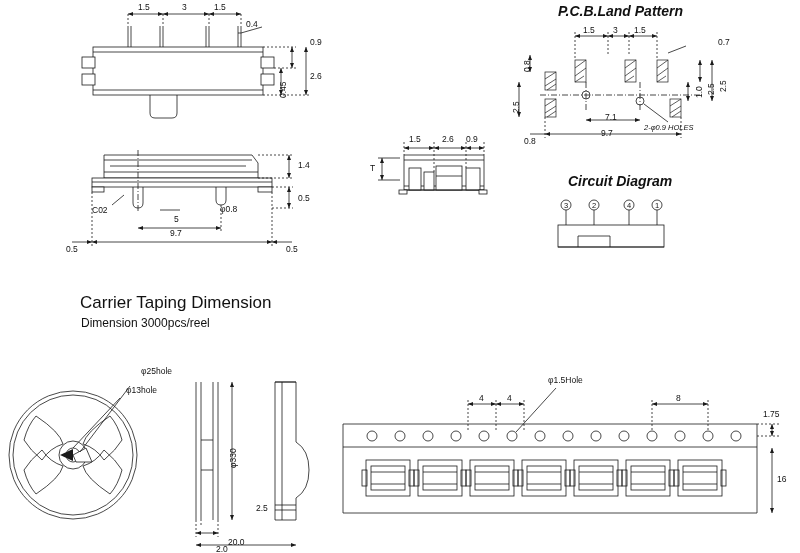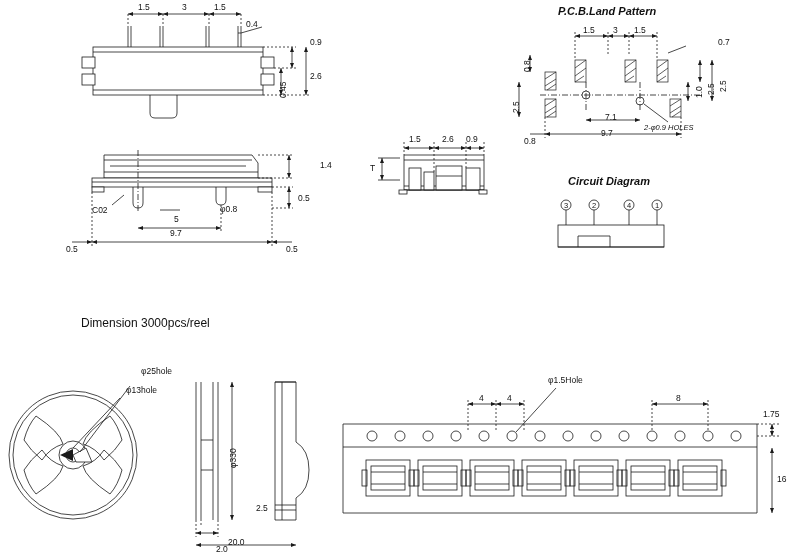--- a/index.html
+++ b/index.html
@@ -2,21 +2,21 @@
 <html><head>
 <meta charset="utf-8">
 <style>
   html,body{margin:0;padding:0;background:#ffffff;}
   body{width:800px;height:553px;position:relative;overflow:hidden;
        font-family:"Liberation Sans", sans-serif; color:#1a1a1a;}
   .stage{position:absolute;left:0;top:0;width:736px;height:553px;}
   svg{position:absolute;left:0;top:0;width:800px;height:553px;}
   .lbl{position:absolute;font-size:8.5px;line-height:10px;white-space:nowrap;color:#111;}
   .lbl.sm{font-size:7.5px;}
-  .lbl.it{font-style:italic;font-weight:bold;font-size:11px;}
+  .lbl.it{font-style:italic;font-weight:bold;font-size:14px;}
   .title-big{position:absolute;font-size:17px;color:#111;white-space:nowrap;}
   .title-sub{position:absolute;font-size:12px;color:#111;white-space:nowrap;}
   .vert{transform:rotate(-90deg);transform-origin:left top;}
 </style>
 </head>
 <body>
 
 <div class="stage">
 
 <svg viewBox="0 0 800 553" xmlns="http://www.w3.org/2000/svg">
@@ -422,21 +422,21 @@
 </svg>
 
 <div class="lbl" style="left:138px;top:2px;">1.5</div>
 <div class="lbl" style="left:182px;top:2px;">3</div>
 <div class="lbl" style="left:214px;top:2px;">1.5</div>
 <div class="lbl" style="left:246px;top:19px;">0.4</div>
 <div class="lbl" style="left:310px;top:37px;">0.9</div>
 <div class="lbl" style="left:310px;top:71px;">2.6</div>
 <div class="lbl vert" style="left:278px;top:98px;">0.45</div>
 
-<div class="lbl" style="left:298px;top:160px;margin-left:22px;">1.4</div>
+<div class="lbl" style="left:298px;top:160px;">1.4</div>
 <div class="lbl" style="left:298px;top:193px;">0.5</div>
 <div class="lbl" style="left:92px;top:205px;">C02</div>
 <div class="lbl" style="left:180px;top:204px;padding-left:40px;">φ0.8</div>
 <div class="lbl" style="left:174px;top:214px;">5</div>
 <div class="lbl" style="left:170px;top:228px;">9.7</div>
 <div class="lbl" style="left:66px;top:244px;">0.5</div>
 <div class="lbl" style="left:286px;top:244px;">0.5</div>
 
 <div class="lbl" style="left:409px;top:134px;">1.5</div>
 <div class="lbl" style="left:442px;top:134px;">2.6</div>
@@ -457,20 +457,21 @@
 <div class="lbl" style="left:605px;top:112px;">7.1</div>
 <div class="lbl" style="left:601px;top:128px;">9.7</div>
 <div class="lbl sm" style="left:644px;top:123px;font-style:italic;">2-φ0.9 HOLES</div>
 
 <div class="lbl it" style="left:568px;top:176px;">Circuit Diagram</div>
 <div class="lbl sm" style="left:564px;top:201px;">3</div>
 <div class="lbl sm" style="left:592px;top:201px;">2</div>
 <div class="lbl sm" style="left:627px;top:201px;">4</div>
 <div class="lbl sm" style="left:655px;top:201px;">1</div>
 
+<div class="title-big" style="left:80px;top:293px;">Carrier Taping Dimension</div>
 <div class="title-sub" style="left:81px;top:316px;">Dimension 3000pcs/reel</div>
 
 <div class="lbl" style="left:141px;top:366px;">φ25hole</div>
 <div class="lbl" style="left:126px;top:385px;">φ13hole</div>
 <div class="lbl vert" style="left:228px;top:468px;">φ330</div>
 <div class="lbl" style="left:256px;top:503px;">2.5</div>
 <div class="lbl" style="left:216px;top:544px;">2.0</div>
 <div class="lbl" style="left:228px;top:537px;">20.0</div>
 
 <div class="lbl" style="left:548px;top:375px;">φ1.5Hole</div>

